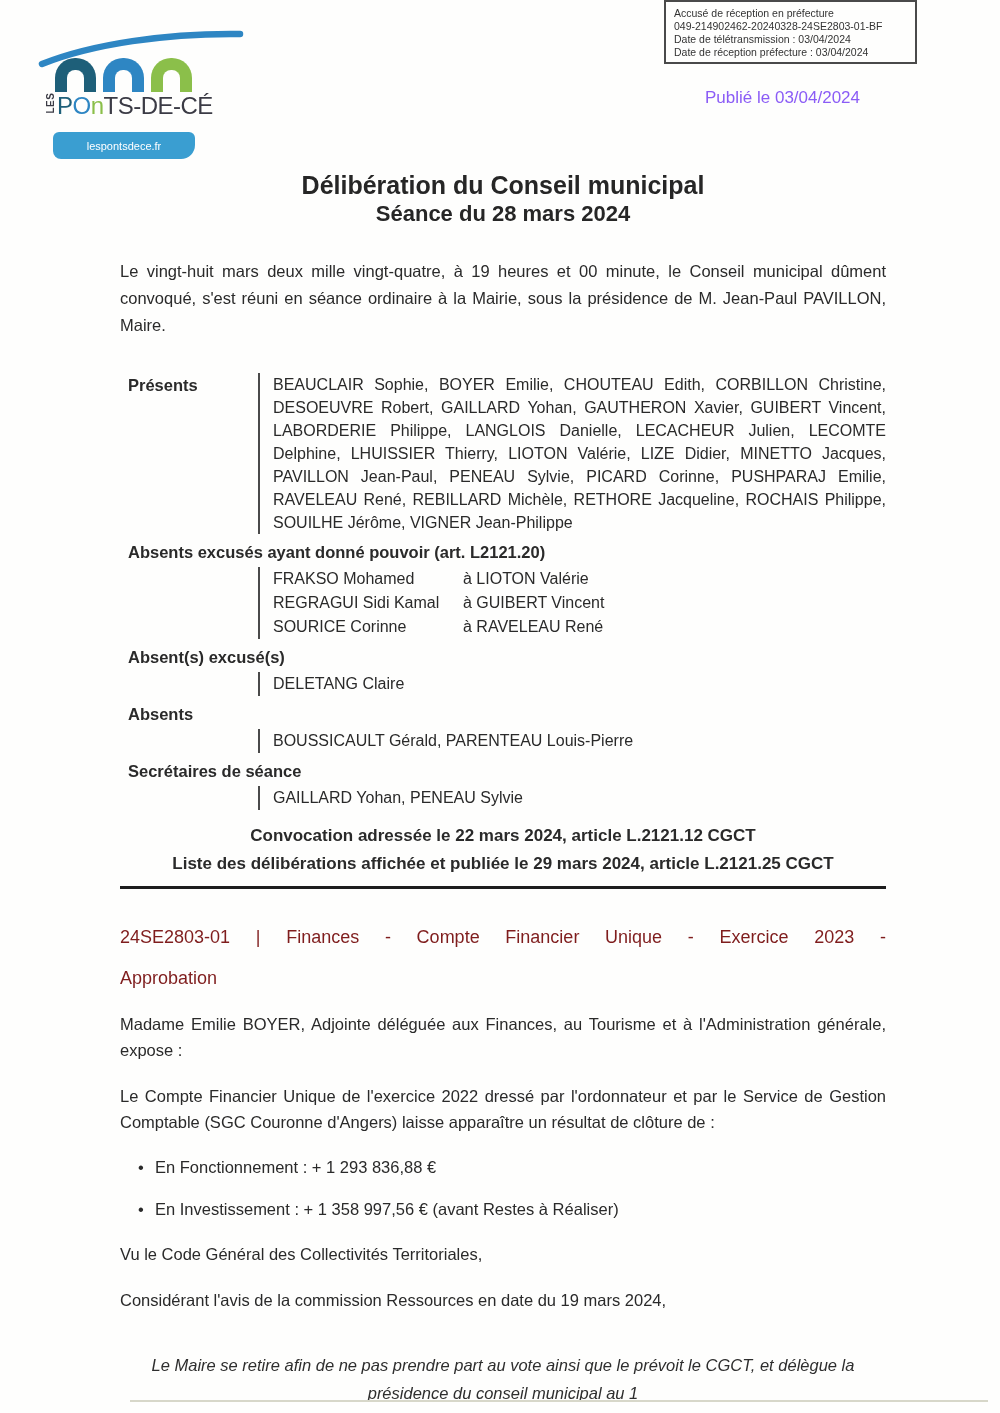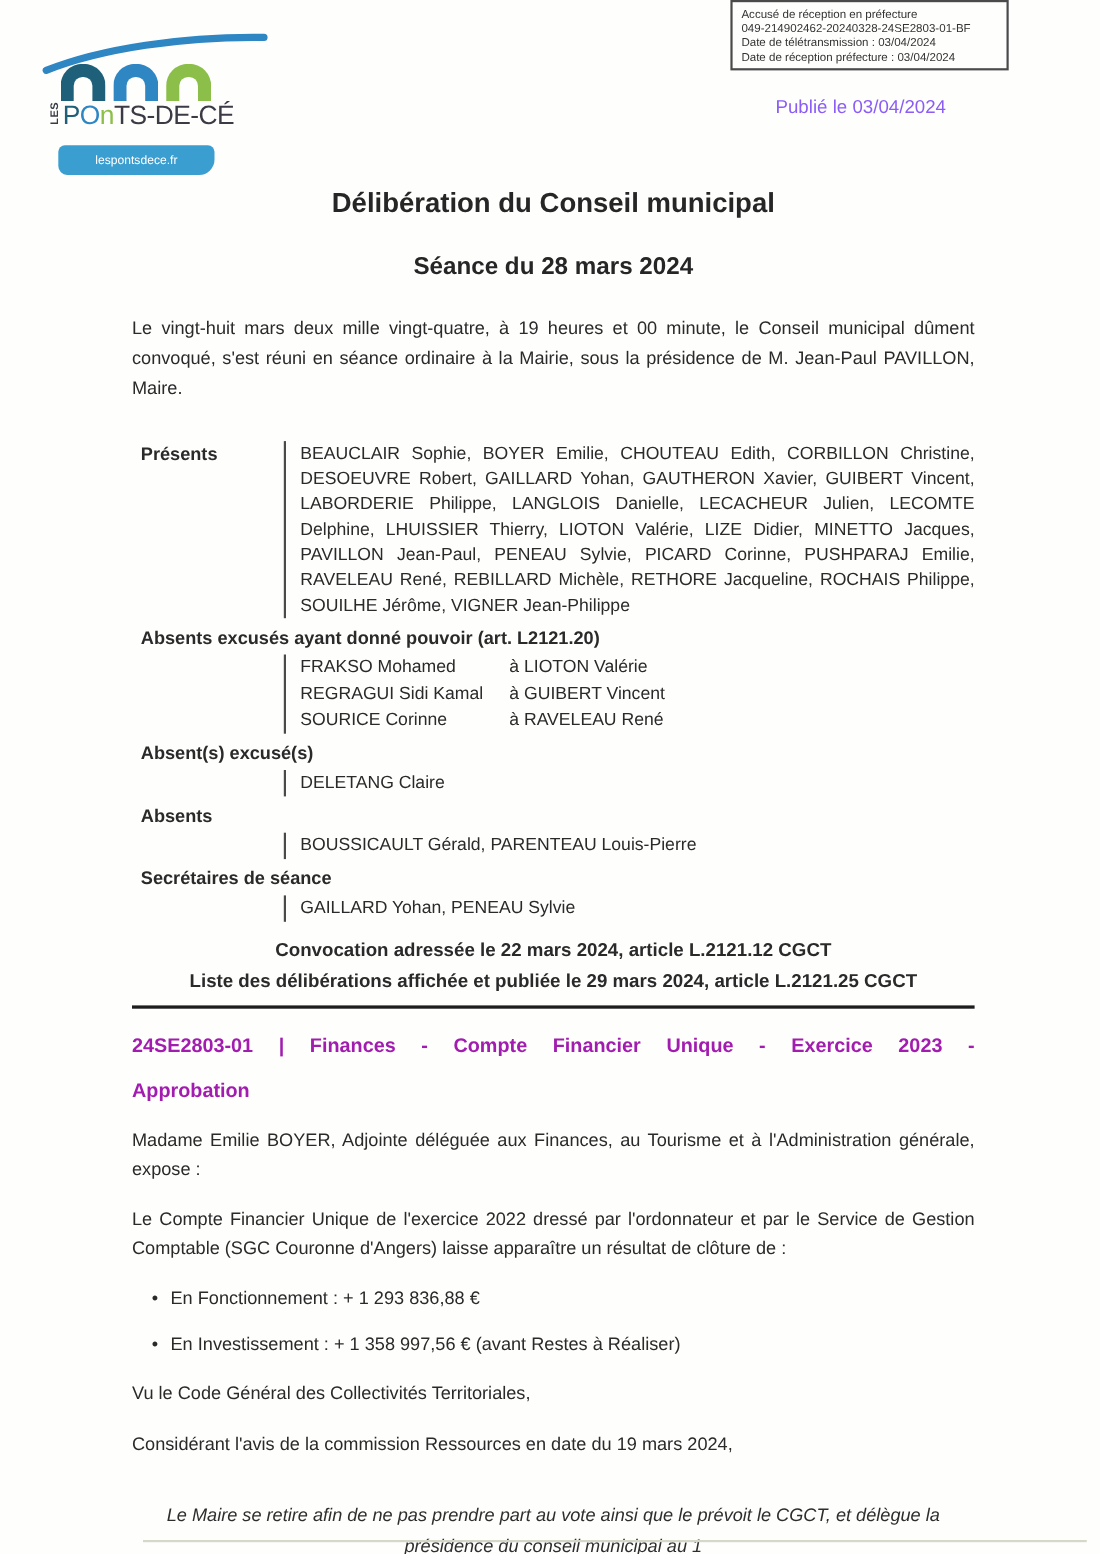--- a/index.html
+++ b/index.html
@@ -35,38 +35,38 @@
   .wm .lp { color:#1e5f79; } .wm .lo { color:#2e86c3; } .wm .ln { color:#8bbf4a; }
   .site {
     position:absolute; left:18px; top:112px; width:142px; height:27px;
     background:#3a9ed1; color:#fff; border-radius:6px 6px 14px 8px;
     font-size:11px; display:flex; align-items:center; justify-content:center;
   }
 
   
   .doc { position:absolute; left:120px; top:170px; width:766px; }
   .title    { text-align:center; font-size:25px; font-weight:700; color:#262626; line-height:30px; }
-  .subtitle { text-align:center; font-size:22px; font-weight:700; color:#262626; margin-top:28px; line-height:28px; }
+  .subtitle { text-align:center; font-size:22px; font-weight:700; color:#262626; line-height:28px; }
   .intro { margin-top:30px; font-size:16.5px; line-height:27px; text-align:justify; }
 
   .att-row { display:flex; margin-top:34px; }
   .att-label { width:138px; font-weight:700; font-size:16.5px; padding-left:8px; line-height:24px; }
   .att-content { flex:1; border-left:2px solid #4a4a4a; padding-left:13px;
                  font-size:16px; line-height:23px; text-align:justify; }
   .att-heading { font-weight:700; font-size:16.5px; padding-left:8px; margin-top:5px; line-height:26px; }
   .sub-row { margin-left:138px; border-left:2px solid #4a4a4a; padding-left:13px;
              margin-top:2px; font-size:16px; line-height:24px; }
   .pouvoir-row { display:flex; }
   .pouvoir-name { width:190px; }
 
   .convocation { text-align:center; font-weight:700; font-size:17px; line-height:28px; }
   .conv-block { margin-top:12px; }
   .rule { border:none; border-top:3px solid #1d1d1d; margin-top:8px; }
 
-  .sec-heading { margin-top:20px; font-weight:700; font-size:18px; color:#a21caf; line-height:26px; }
+  .sec-heading { margin-top:35px; font-weight:400; font-size:18px; color:#7f1d1d; line-height:26px; }
   .sec-line1 { text-align:justify; text-align-last:justify; }
   .sec-line2 { margin-top:15px; }
 
   .para { margin-top:20px; font-size:16.5px; line-height:26px; text-align:justify; }
   .bullets { margin-top:20px; }
   .bullet { display:flex; margin:0 0 18px 18px; font-size:16.5px; line-height:24px; }
   .bullet .dot { width:17px; }
   .note { margin-top:38px; font-style:italic; text-align:center; font-size:16.5px;
           line-height:28px; color:#2e2e2e; }
 

